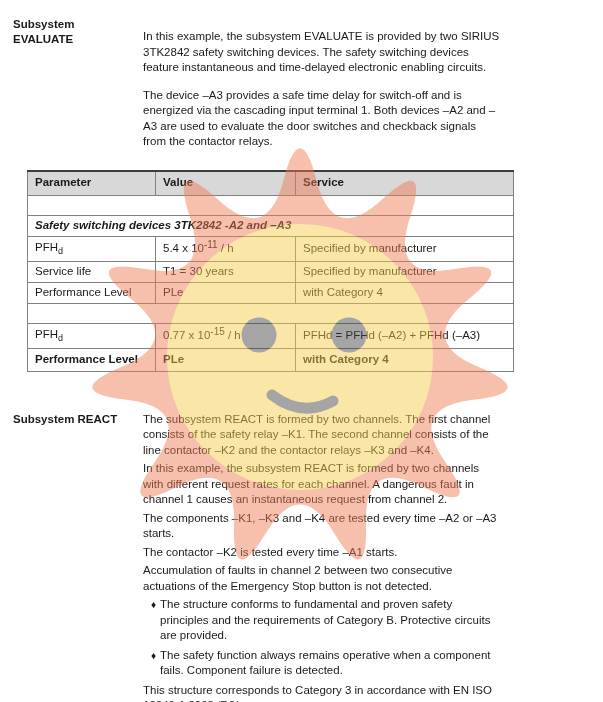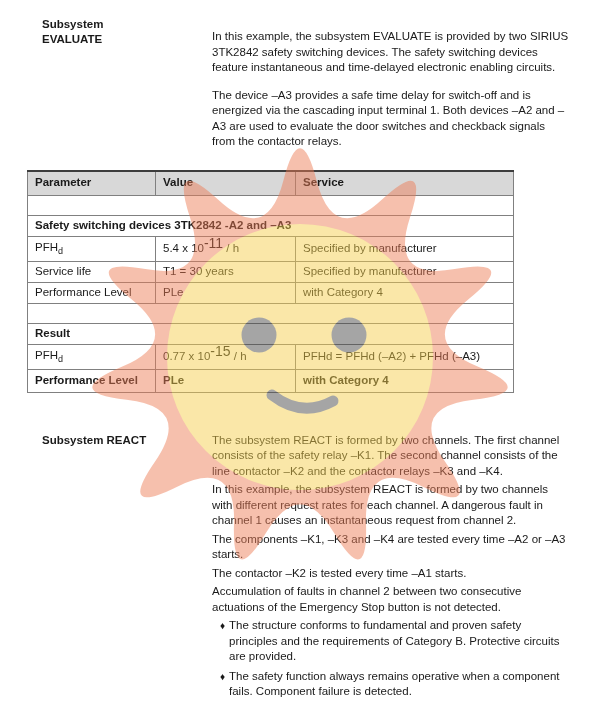--- a/index.html
+++ b/index.html
@@ -8,21 +8,21 @@
     background: #ffffff;
     font-family: "Liberation Sans", sans-serif;
     font-size: 11.5px;
     line-height: 15.5px;
     color: #1a1a1a;
     overflow: hidden;
     position: relative;
   }
   .page { position: relative; width: 603px; height: 702px; }
 
-  .two-col { display: flex; padding-left: 42px; gap: 40px; }
+  .two-col { display: flex; padding-left: 13px; }
   .label-col { width: 130px; flex: 0 0 130px; }
   .body-col  { width: 358px; flex: 0 0 358px; }
 
   .side-heading {
     font-weight: bold;
     font-size: 11.5px;
     line-height: 15px;
     white-space: pre-line;
     margin: 0;
   }
@@ -39,25 +39,25 @@
     border-collapse: collapse;
     table-layout: fixed;
   }
   table.params { border: 1px solid #4a4a4a; border-top: 2px solid #3d3d3d; }
   table.params td { border: 1px solid #808080; padding: 2px 4px 2px 7px; vertical-align: middle; overflow: hidden; }
   col.c-param { width: 128px; }
   col.c-value { width: 140px; }
   col.c-comment { width: 218px; }
   tr.t-header td { background: #d8d8d8; font-weight: bold; height: 19px; }
   tr.t-blank td { height: 15px; }
-  tr.t-section td { font-weight: bold; height: 16px; }
+  tr.t-section td { font-weight: bold; height: 16px; font-style: italic; }
   tr.t-data td { height: 16px; }
   tr.t-pfh td { height: 20px; }
   tr.t-bold td { font-weight: bold; height: 18px; }
-  .supscr { font-size: 14px; position: relative; top: -4px; }
+  .supscr { font-size: 10px; position: relative; top: -4px; }
   .subscr { font-size: 9px; position: relative; top: 3px; }
 
   
   ul.diamond-list { list-style: none; margin: 3px 0 3px 0; padding: 0; }
   ul.diamond-list li { position: relative; padding-left: 17px; margin: 0 0 4px 0; }
   ul.diamond-list li .bullet-glyph {
     position: absolute; left: 8px; top: 0px; font-size: 10px;
   }
   .closing { margin-top: 1px; }
 
@@ -115,23 +115,20 @@
         <td>Specified by manufacturer</td>
       </tr>
       <tr class="t-data">
         <td>Performance Level</td>
         <td>PLe</td>
         <td>with Category 4</td>
       </tr>
       <tr class="t-blank">
         <td colspan="3"></td>
       </tr>
-      <tr class="t-section">
-        <td colspan="3">Result</td>
-      </tr>
       <tr class="t-data t-pfh">
         <td><span>PFH</span><span class="subscr">d</span></td>
         <td><span>0.77 x 10</span><span class="supscr">-15</span><span> / h</span></td>
         <td>PFHd = PFHd (–A2) + PFHd (–A3)</td>
       </tr>
       <tr class="t-data t-bold">
         <td>Performance Level</td>
         <td>PLe</td>
         <td>with Category 4</td>
       </tr>

